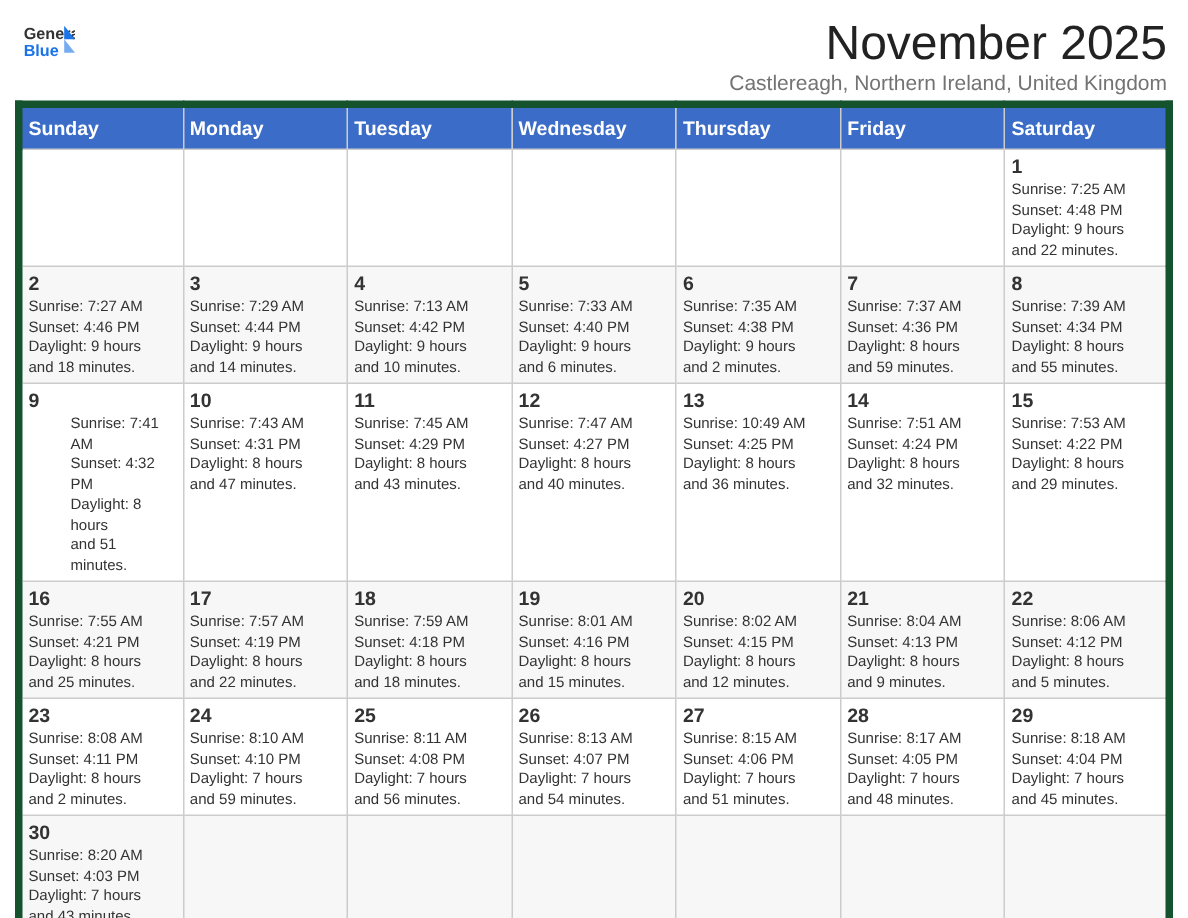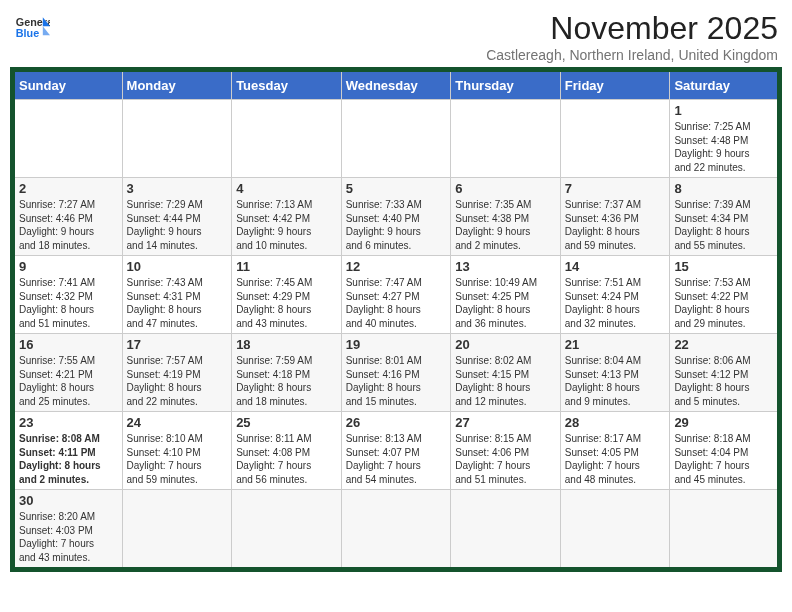--- a/index.html
+++ b/index.html
@@ -176,21 +176,21 @@
           <div class="day-number">8</div>
           <div class="day-info" style="white-space: pre-line;">Sunrise: 7:39 AM
 Sunset: 4:34 PM
 Daylight: 8 hours
 and 55 minutes.</div>
         </td>
       </tr>
       <tr>
         <td>
           <div class="day-number">9</div>
-          <div class="day-info" style="white-space: pre-line;">Sunrise: 7:41 AM
+          <div class="day-info" style="white-space: pre-line; margin-left: 28px;">Sunrise: 7:41 AM
 Sunset: 4:32 PM
 Daylight: 8 hours
 and 51 minutes.</div>
         </td>
         <td>
           <div class="day-number">10</div>
           <div class="day-info" style="white-space: pre-line;">Sunrise: 7:43 AM
 Sunset: 4:31 PM
 Daylight: 8 hours
 and 47 minutes.</div>
@@ -278,21 +278,21 @@
           <div class="day-number">22</div>
           <div class="day-info" style="white-space: pre-line;">Sunrise: 8:06 AM
 Sunset: 4:12 PM
 Daylight: 8 hours
 and 5 minutes.</div>
         </td>
       </tr>
       <tr>
         <td>
           <div class="day-number">23</div>
-          <div class="day-info" style="white-space: pre-line; font-weight: bold;">Sunrise: 8:08 AM
+          <div class="day-info" style="white-space: pre-line;">Sunrise: 8:08 AM
 Sunset: 4:11 PM
 Daylight: 8 hours
 and 2 minutes.</div>
         </td>
         <td>
           <div class="day-number">24</div>
           <div class="day-info" style="white-space: pre-line;">Sunrise: 8:10 AM
 Sunset: 4:10 PM
 Daylight: 7 hours
 and 59 minutes.</div>

